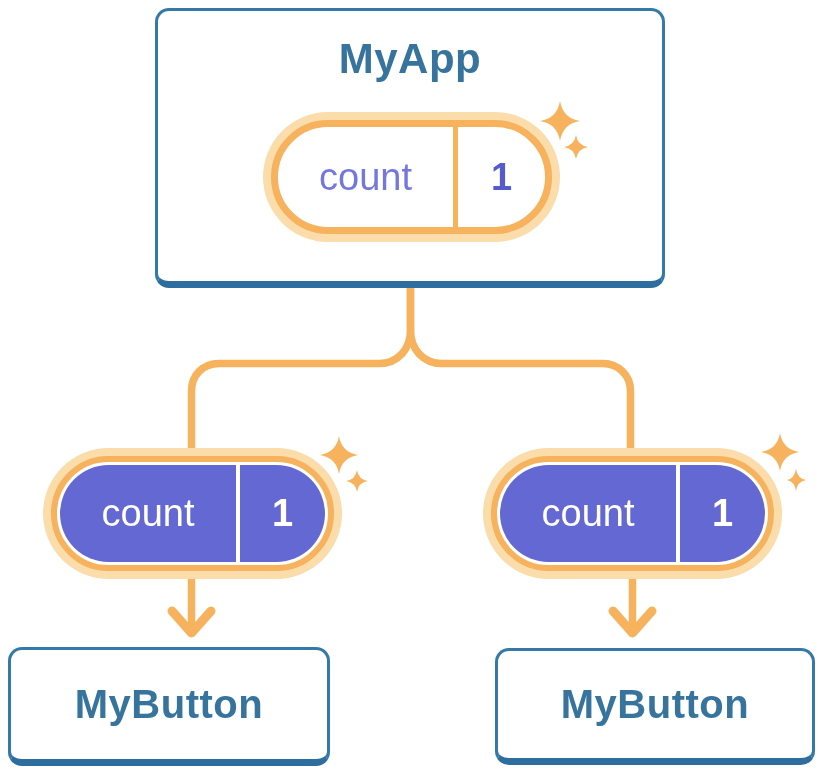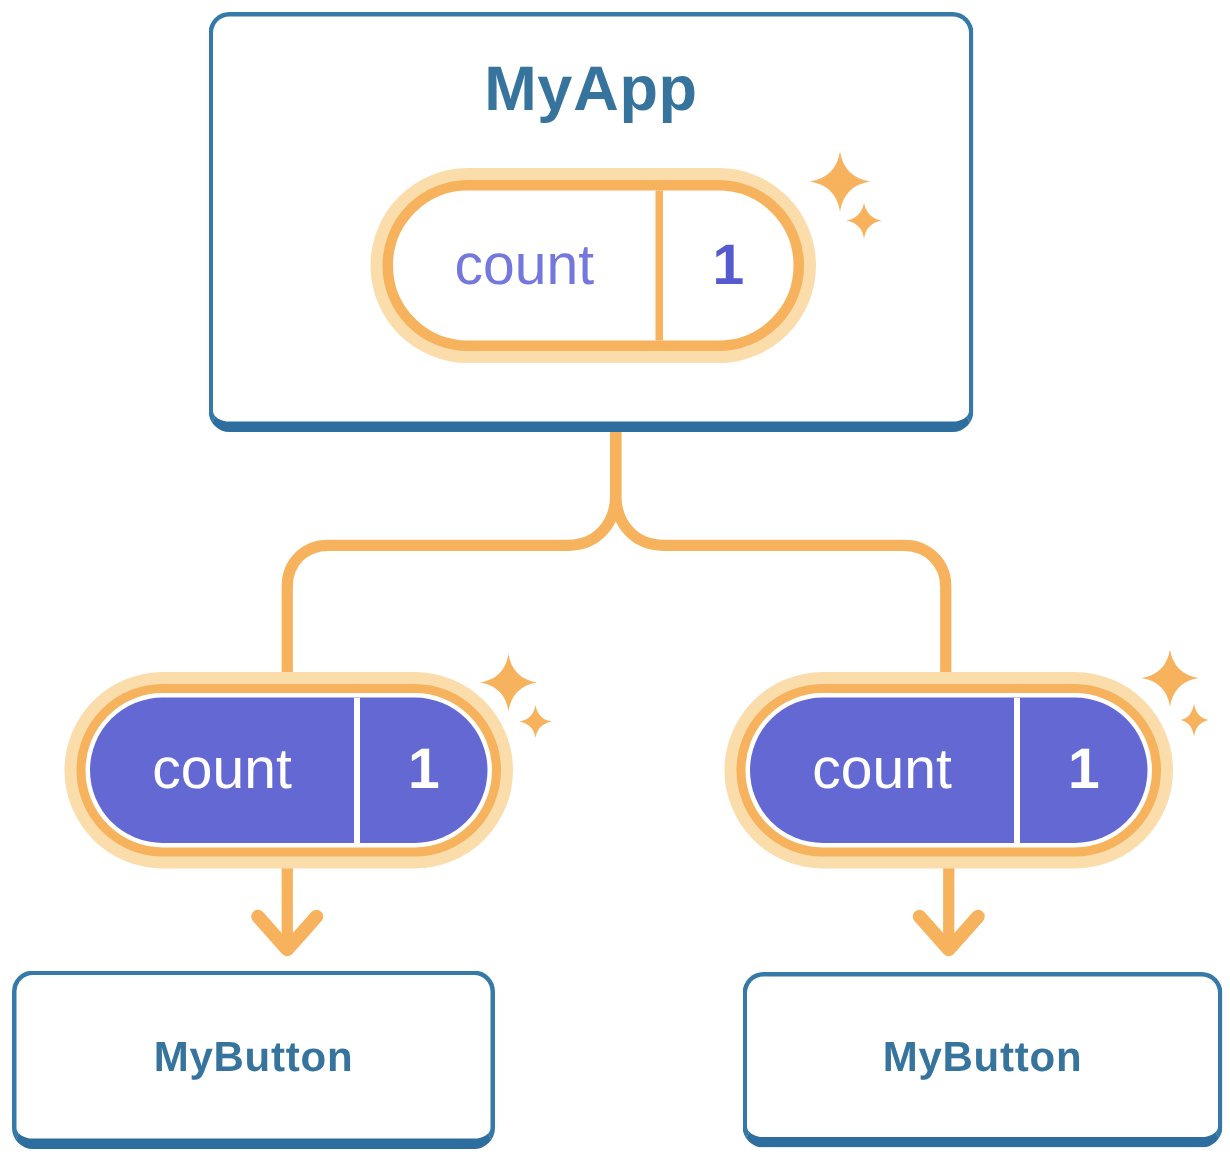--- a/index.html
+++ b/index.html
@@ -40,38 +40,38 @@
 
   .card {
     position: absolute;
     box-sizing: border-box;
     background: var(--card-fill, #ffffff);
     border: 3px solid var(--card-border, #3579a8);
     border-bottom: 7px solid var(--card-border-bottom, #2e6e9e);
     border-radius: 14px;
     z-index: 1;
   }
-  .root-card { left: 139px; top: 8px; width: 510px; height: 280px; }
+  .root-card { left: 155px; top: 8px; width: 510px; height: 280px; }
   .child-card {
     display: flex;
     align-items: center;
     justify-content: center;
   }
   .left-card  { left: 8px;   top: 647px; width: 322px; height: 119px; }
   .right-card { left: 495px; top: 648px; width: 320px; height: 117px; }
 
   .card-title {
     color: var(--title-text, #36749d);
     font-size: 42px;
     font-weight: 600;
     letter-spacing: 0.5px;
     text-align: center;
   }
   .root-card .card-title { margin-top: 24px; }
-  .child-card .card-title { font-size: 28px; text-align: center; }
+  .child-card .card-title { font-size: 40px; text-align: center; }
 
   
   .state-pill {
     position: absolute;
     left: 113px; top: 109px;
     width: 281px; height: 114px;
     box-sizing: border-box;
     border: 7px solid var(--line-orange, #f6b25c);
     border-radius: 999px;
     background: #ffffff;

